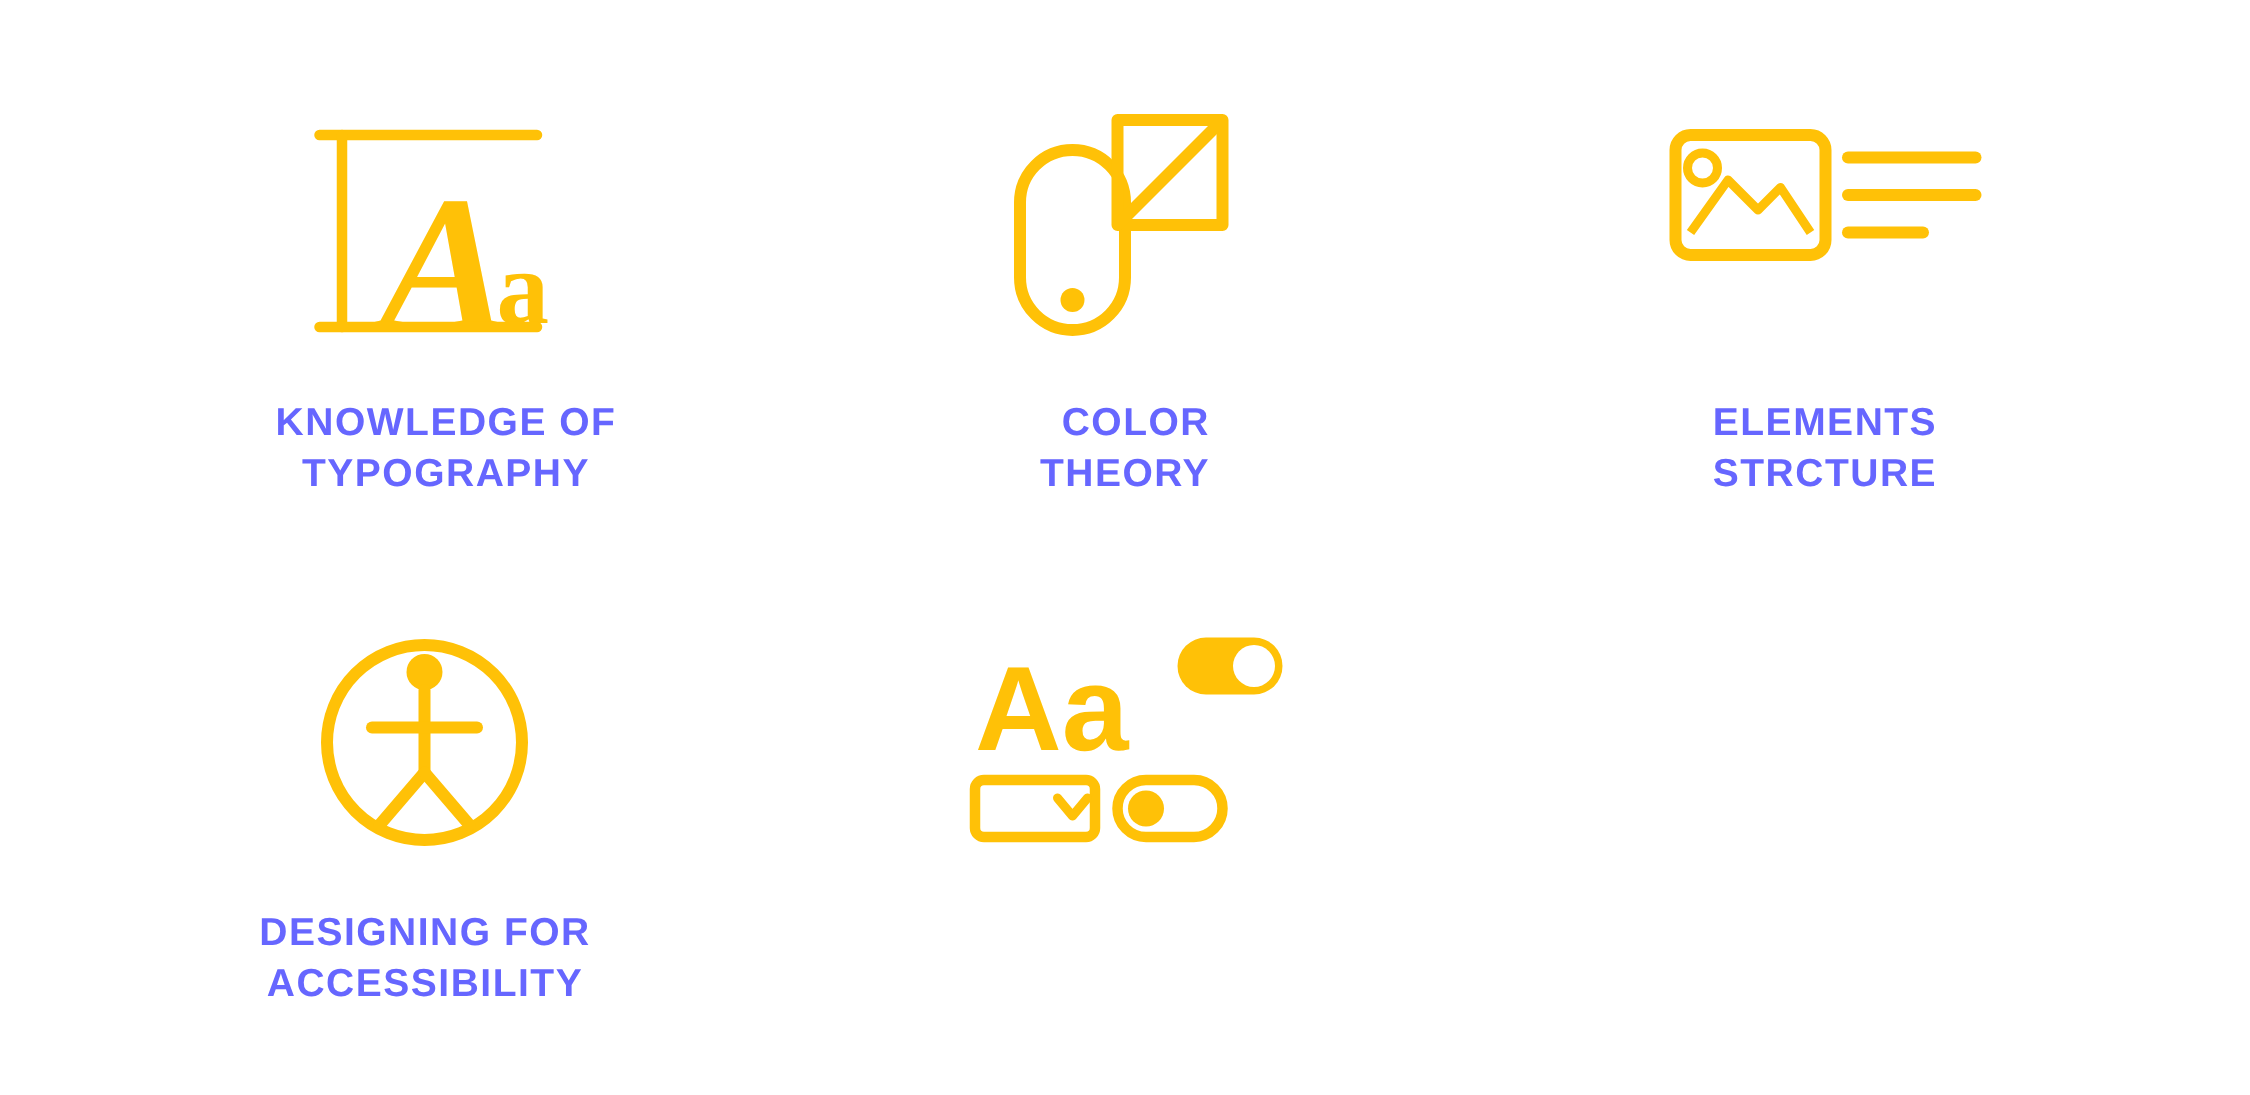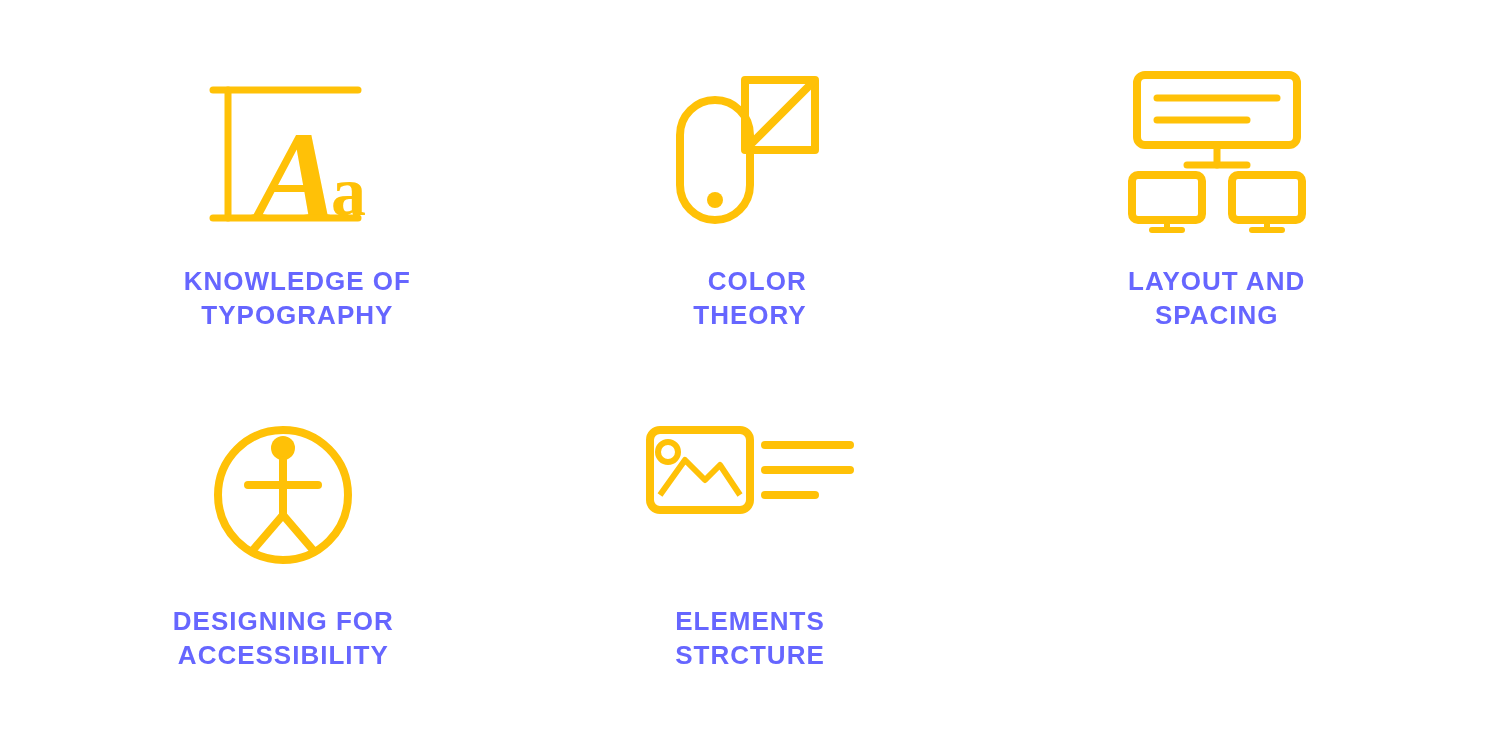--- a/index.html
+++ b/index.html
@@ -82,45 +82,39 @@
 
         <line x1="75" y1="80" x2="145" y2="10" stroke="#FFC107" stroke-width="8"></line>
 
         <circle cx="45" cy="130" r="8" fill="#FFC107"></circle>
       </svg>
     </div>
     <div class="card-title" style="white-space:pre-line;text-align:right;">COLOR
 THEORY</div>
   </div>
 
+
   <div class="card">
     <div class="icon-area">
-      <svg width="200" height="160" viewBox="0 0 200 160">
+      <svg width="220" height="160" viewBox="0 0 220 160">
 
-        <rect x="20" y="5" width="160" height="70" rx="8" ry="8" fill="none" stroke="#FFC107" stroke-width="8"></rect>
+        <rect x="10" y="20" width="100" height="80" rx="10" ry="10" fill="none" stroke="#FFC107" stroke-width="8"></rect>
 
-        <line x1="40" y1="28" x2="160" y2="28" stroke="#FFC107" stroke-width="7" stroke-linecap="round"></line>
-        <line x1="40" y1="50" x2="130" y2="50" stroke="#FFC107" stroke-width="7" stroke-linecap="round"></line>
+        <polyline points="20,85 45,50 65,70 80,55 100,85" fill="none" stroke="#FFC107" stroke-width="6" stroke-linejoin="round"></polyline>
 
-        <line x1="100" y1="75" x2="100" y2="95" stroke="#FFC107" stroke-width="7" stroke-linecap="round"></line>
-        <line x1="70" y1="95" x2="130" y2="95" stroke="#FFC107" stroke-width="7" stroke-linecap="round"></line>
+        <circle cx="28" cy="42" r="10" fill="none" stroke="#FFC107" stroke-width="6"></circle>
 
-        <rect x="15" y="105" width="70" height="45" rx="6" ry="6" fill="none" stroke="#FFC107" stroke-width="8"></rect>
+        <line x1="125" y1="35" x2="210" y2="35" stroke="#FFC107" stroke-width="8" stroke-linecap="round"></line>
+        <line x1="125" y1="60" x2="210" y2="60" stroke="#FFC107" stroke-width="8" stroke-linecap="round"></line>
 
-        <line x1="50" y1="150" x2="50" y2="160" stroke="#FFC107" stroke-width="6" stroke-linecap="round"></line>
-        <line x1="35" y1="160" x2="65" y2="160" stroke="#FFC107" stroke-width="6" stroke-linecap="round"></line>
-
-        <rect x="115" y="105" width="70" height="45" rx="6" ry="6" fill="none" stroke="#FFC107" stroke-width="8"></rect>
-
-        <line x1="150" y1="150" x2="150" y2="160" stroke="#FFC107" stroke-width="6" stroke-linecap="round"></line>
-        <line x1="135" y1="160" x2="165" y2="160" stroke="#FFC107" stroke-width="6" stroke-linecap="round"></line>
+        <line x1="125" y1="85" x2="175" y2="85" stroke="#FFC107" stroke-width="8" stroke-linecap="round"></line>
       </svg>
     </div>
-    <div class="card-title" style="white-space:pre-line;">LAYOUT AND
-SPACING</div>
+    <div class="card-title" style="white-space:pre-line;">ELEMENTS
+STRCTURE</div>
   </div>
 
   <div class="card">
     <div class="icon-area">
       <svg width="160" height="160" viewBox="0 0 160 160">
 
         <circle cx="80" cy="85" r="65" fill="none" stroke="#FFC107" stroke-width="8"></circle>
 
         <circle cx="80" cy="38" r="12" fill="#FFC107"></circle>
 
@@ -133,32 +127,28 @@
       </svg>
     </div>
     <div class="card-title" style="white-space:pre-line;">DESIGNING FOR
 ACCESSIBILITY</div>
   </div>
 
   <div class="card">
     <div class="icon-area">
       <svg width="220" height="160" viewBox="0 0 220 160">
 
-        <rect x="10" y="20" width="100" height="80" rx="10" ry="10" fill="none" stroke="#FFC107" stroke-width="8"></rect>
+        <text x="10" y="90" font-size="80" font-weight="900" font-family="Arial, sans-serif" fill="#FFC107">Aa</text>
 
-        <polyline points="20,85 45,50 65,70 80,55 100,85" fill="none" stroke="#FFC107" stroke-width="6" stroke-linejoin="round"></polyline>
+        <rect x="145" y="15" width="70" height="38" rx="19" ry="19" fill="#FFC107"></rect>
+        <circle cx="196" cy="34" r="14" fill="white"></circle>
 
-        <circle cx="28" cy="42" r="10" fill="none" stroke="#FFC107" stroke-width="6"></circle>
+        <rect x="10" y="110" width="80" height="38" rx="6" ry="6" fill="none" stroke="#FFC107" stroke-width="7"></rect>
 
-        <line x1="125" y1="35" x2="210" y2="35" stroke="#FFC107" stroke-width="8" stroke-linecap="round"></line>
-        <line x1="125" y1="60" x2="210" y2="60" stroke="#FFC107" stroke-width="8" stroke-linecap="round"></line>
+        <polyline points="65,122 75,134 85,122" fill="none" stroke="#FFC107" stroke-width="6" stroke-linecap="round" stroke-linejoin="round"></polyline>
 
-        <line x1="125" y1="85" x2="175" y2="85" stroke="#FFC107" stroke-width="8" stroke-linecap="round"></line>
+        <rect x="105" y="110" width="70" height="38" rx="19" ry="19" fill="none" stroke="#FFC107" stroke-width="7"></rect>
+        <circle cx="124" cy="129" r="12" fill="#FFC107"></circle>
       </svg>
     </div>
-    <div class="card-title" style="white-space:pre-line;">ELEMENTS
-STRCTURE</div>
-  </div>
-
-  <div class="card">
   </div>
 
 </div>
 
 </body></html>

